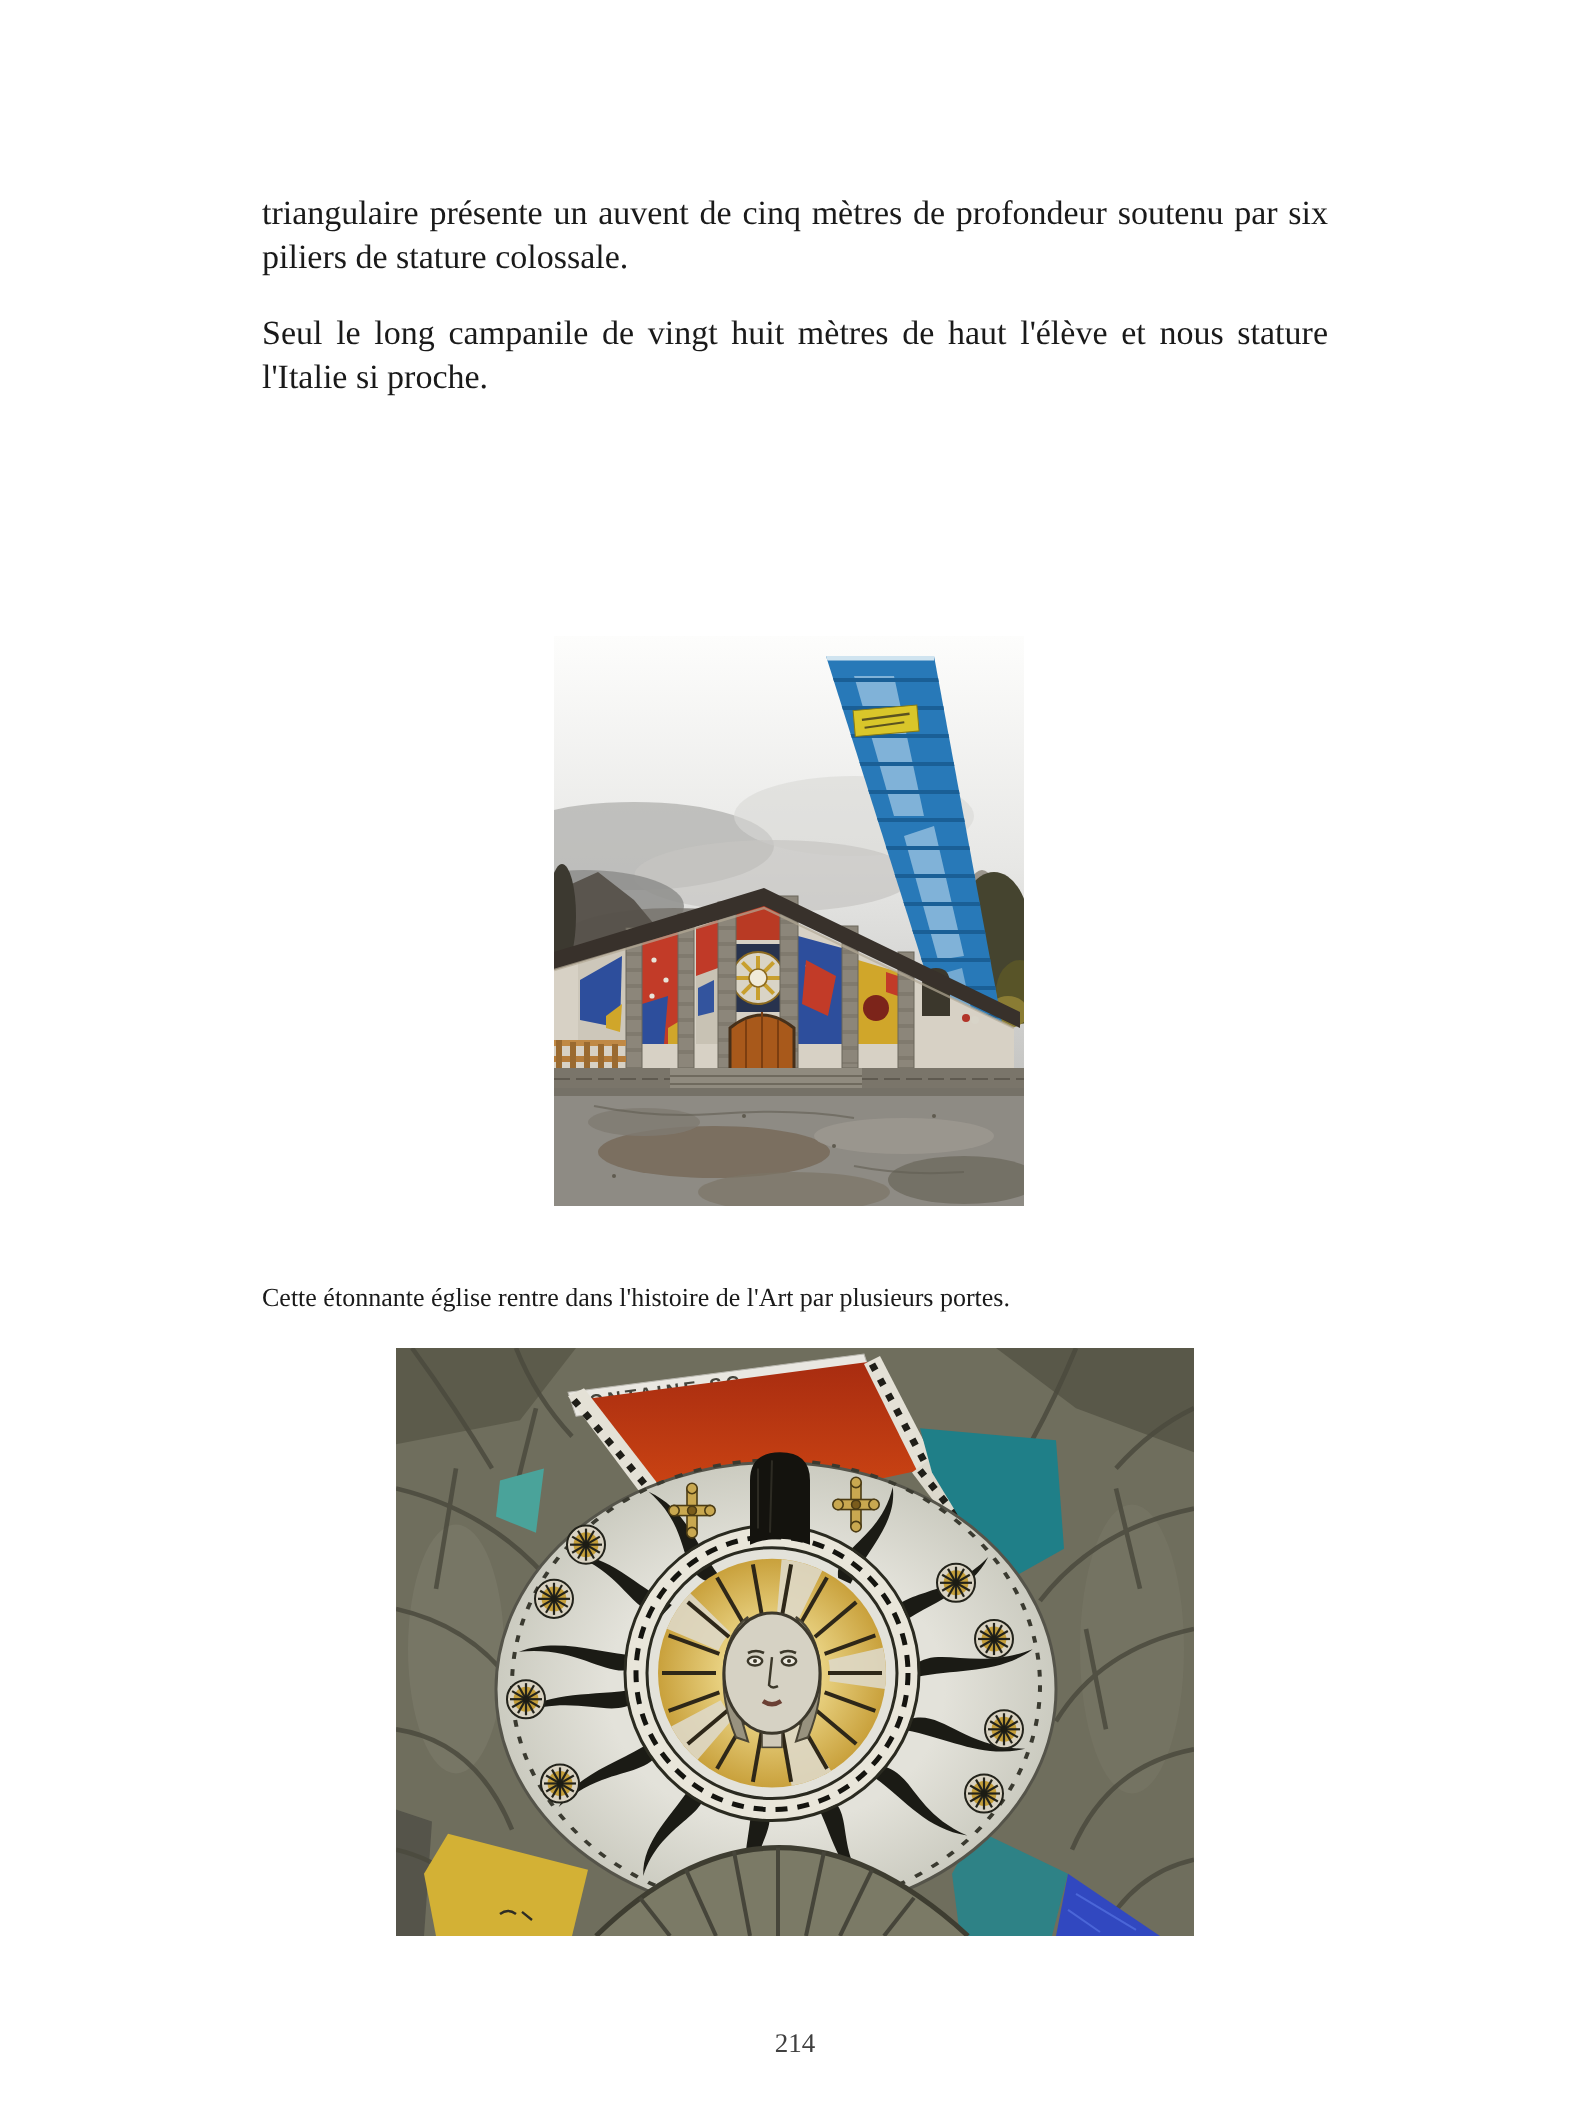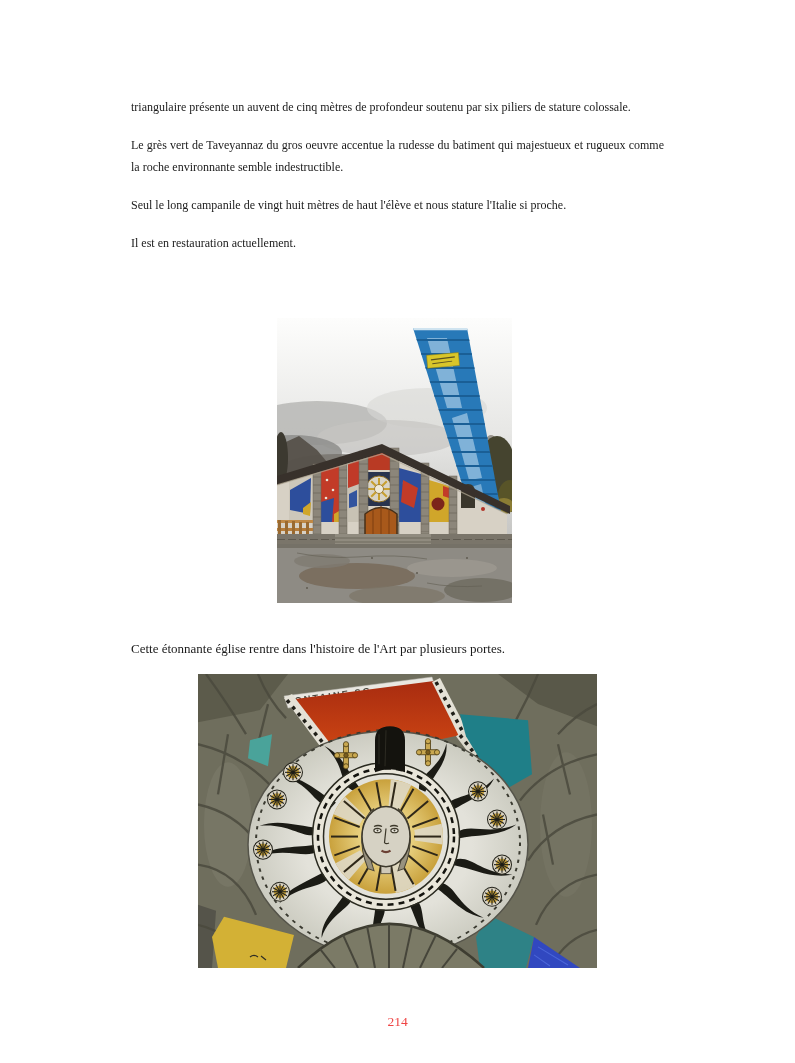--- a/index.html
+++ b/index.html
@@ -1,37 +1,35 @@
 <!DOCTYPE html>
 <html><head>
 <meta charset="utf-8">
 <style>
   html,body{margin:0;padding:0;background:#ffffff;}
   .page{position:relative;width:795px;height:1063px;background:#ffffff;overflow:hidden;
         font-family:"Liberation Serif", serif;color:#1a1a1a;}
   .text-block{position:absolute;left:131px;top:96px;width:537px;}
-  .text-block p{margin:0 4px 16px 0;font-size:12px;line-height:22px;text-align:justify;}
+  .text-block p{margin:0 4px 16px 0;font-size:17px;line-height:22px;text-align:justify;}
   .caption{position:absolute;left:131px;top:638px;width:537px;font-size:13px;line-height:22px;}
   .figure{position:absolute;}
   #fig-church{left:277px;top:318px;width:235px;height:285px;}
   #fig-mosaic{left:198px;top:674px;width:399px;height:294px;}
   .figure svg{display:block;width:100%;height:100%;}
   .page-number{position:absolute;left:0;right:0;top:1014px;text-align:center;
-               font-size:13.5px;color:#ef4444;}
+               font-size:13.5px;color:#404040;}
 </style>
 </head>
 <body>
 
 <div class="page">
 
   <div class="text-block">
     <p>triangulaire présente un auvent de cinq mètres de profondeur soutenu par six piliers de stature colossale.</p>
-    <p>Le grès vert de Taveyannaz du gros oeuvre accentue la rudesse du batiment qui majestueux et rugueux comme la roche environnante semble indestructible.</p>
     <p>Seul le long campanile de vingt huit mètres de haut l'élève et nous stature l'Italie si proche.</p>
-    <p>Il est en restauration actuellement.</p>
   </div>
 
   <div class="figure" id="fig-church">
   <svg viewBox="0 0 235 285" preserveAspectRatio="none">
     <defs>
       <linearGradient id="skyG" x1="0" y1="0" x2="0" y2="1">
         <stop offset="0" stop-color="#fdfdfc"></stop>
             <stop offset="0.5" stop-color="#e7e7e5"></stop>
             <stop offset="1" stop-color="#c2c2c0"></stop>
       </linearGradient>

